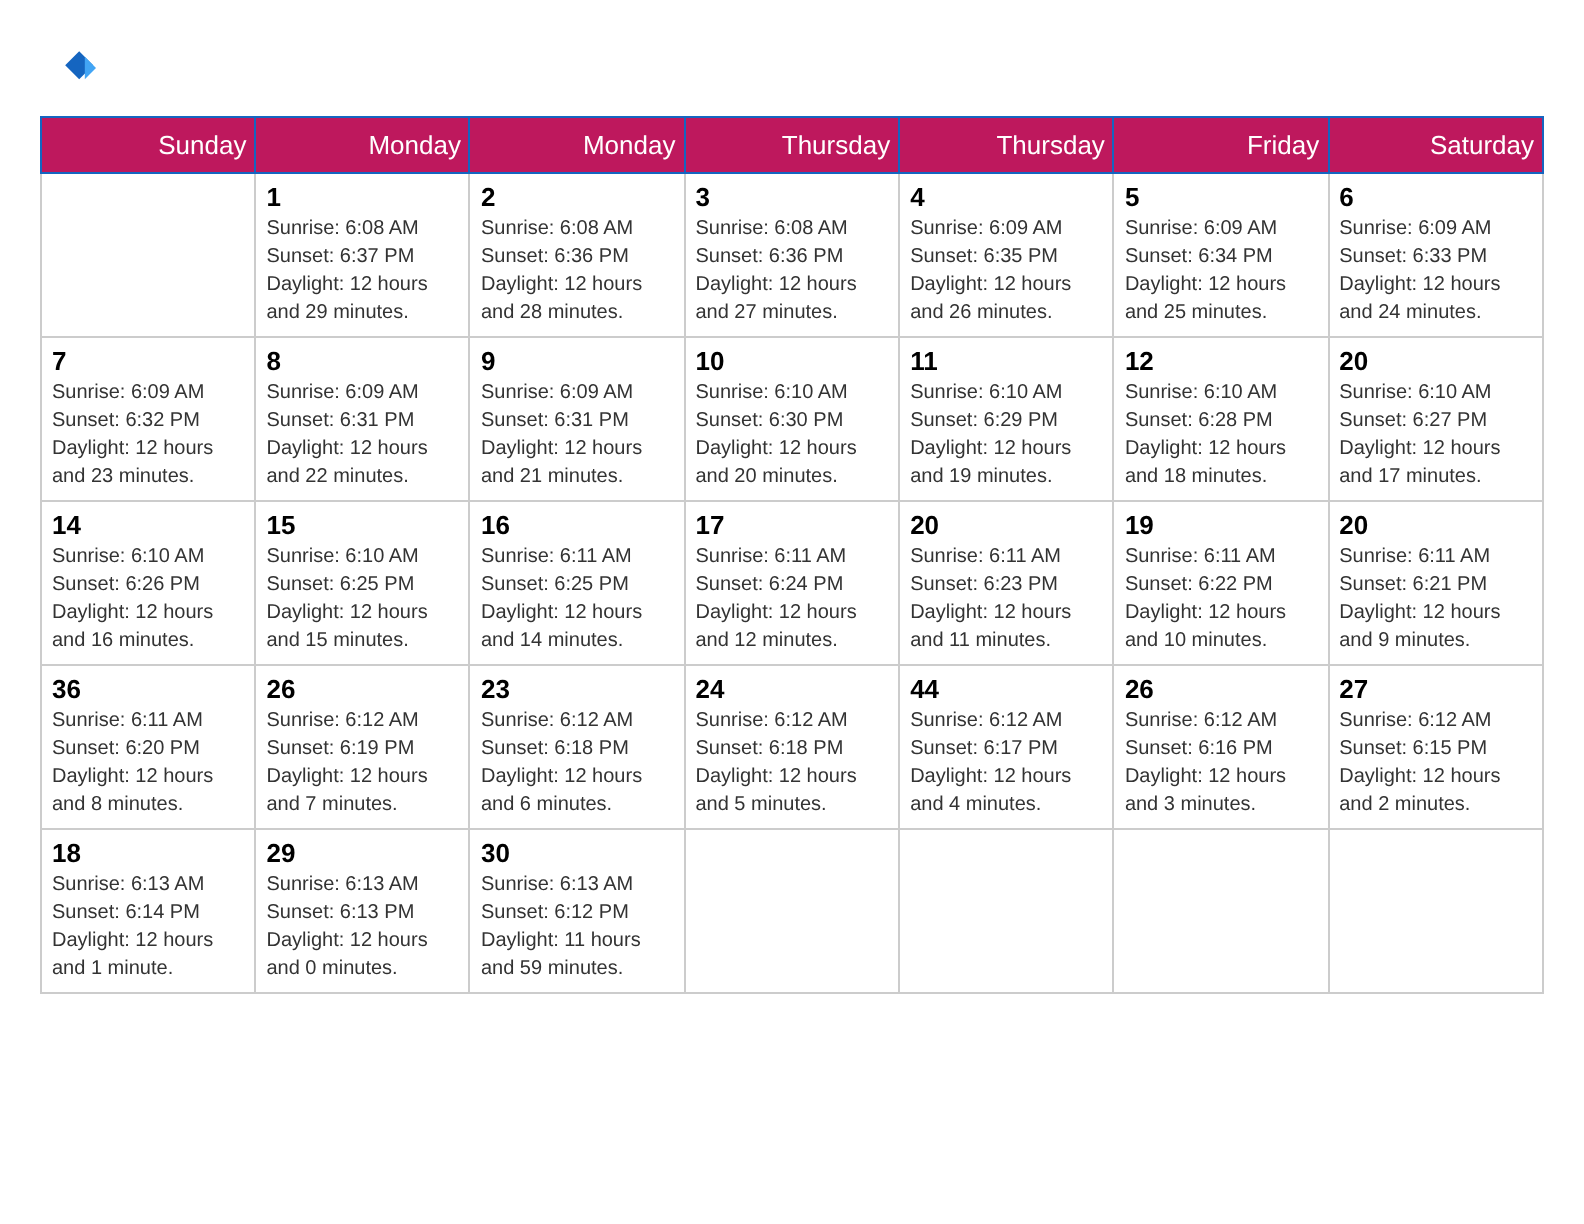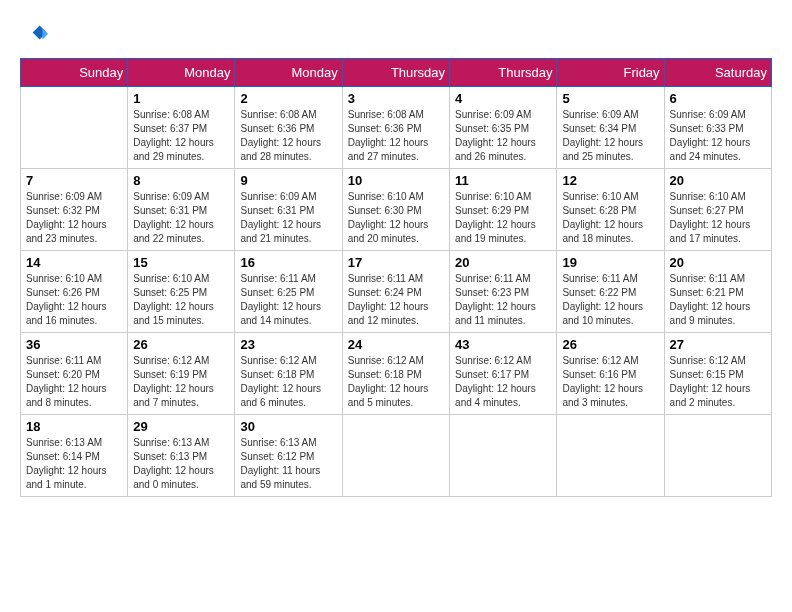--- a/index.html
+++ b/index.html
@@ -215,21 +215,21 @@
         </td>
         <td>
           <span class="day-number">23</span>
           <div class="day-info">Sunrise: 6:12 AM<br>Sunset: 6:18 PM<br>Daylight: 12 hours and 6 minutes.</div>
         </td>
         <td>
           <span class="day-number">24</span>
           <div class="day-info">Sunrise: 6:12 AM<br>Sunset: 6:18 PM<br>Daylight: 12 hours and 5 minutes.</div>
         </td>
         <td>
-          <span class="day-number">43</span>
+          <span class="day-number">44</span>
           <div class="day-info">Sunrise: 6:12 AM<br>Sunset: 6:17 PM<br>Daylight: 12 hours and 4 minutes.</div>
         </td>
         <td>
           <span class="day-number">26</span>
           <div class="day-info">Sunrise: 6:12 AM<br>Sunset: 6:16 PM<br>Daylight: 12 hours and 3 minutes.</div>
         </td>
         <td>
           <span class="day-number">27</span>
           <div class="day-info">Sunrise: 6:12 AM<br>Sunset: 6:15 PM<br>Daylight: 12 hours and 2 minutes.</div>
         </td>

